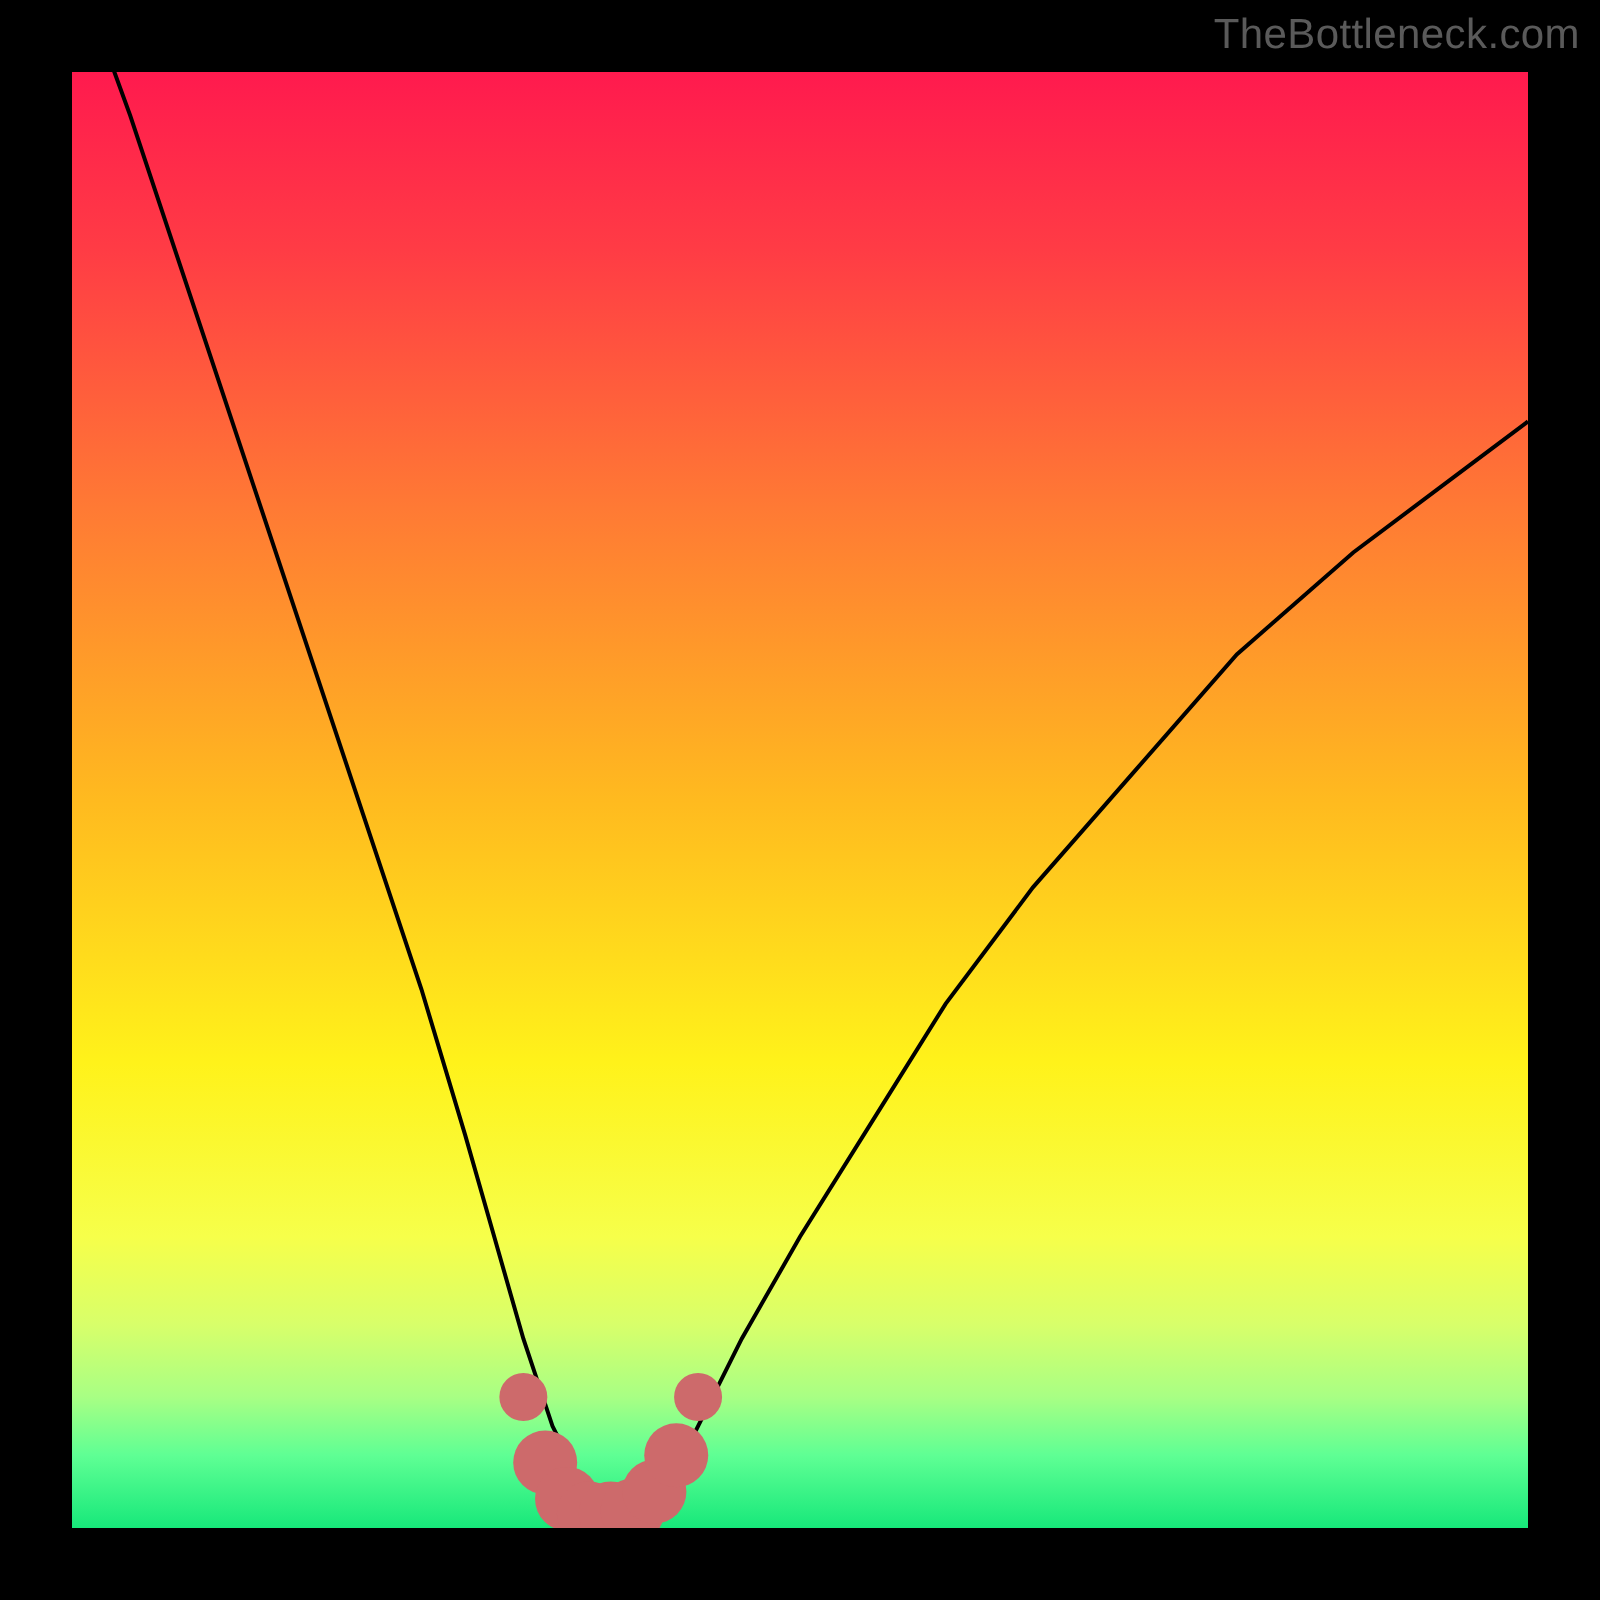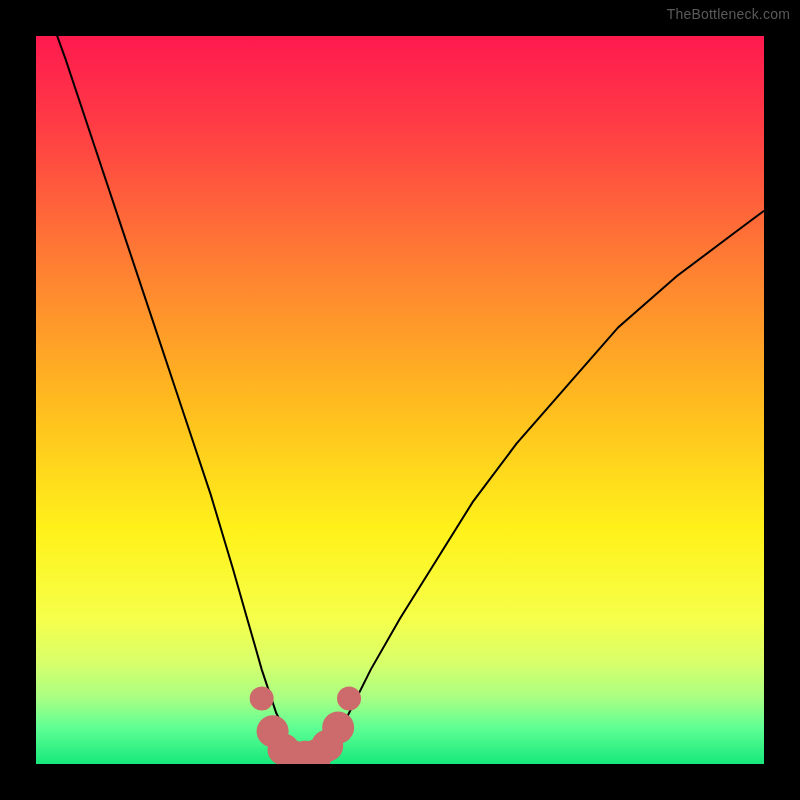--- a/index.html
+++ b/index.html
@@ -40,21 +40,21 @@
     left: 0;
     width: 100%;
     height: 100%;
     pointer-events: none;
   }
   .watermark {
     position: absolute;
     top: 6px;
     right: 10px;
     color: #5a5a5a;
-    font-size: 14px;
+    font-size: 21px;
     font-weight: 500;
     letter-spacing: 0.2px;
     user-select: none;
   }
 </style>
 </head>
 <body>
 
 <div class="frame">
 

